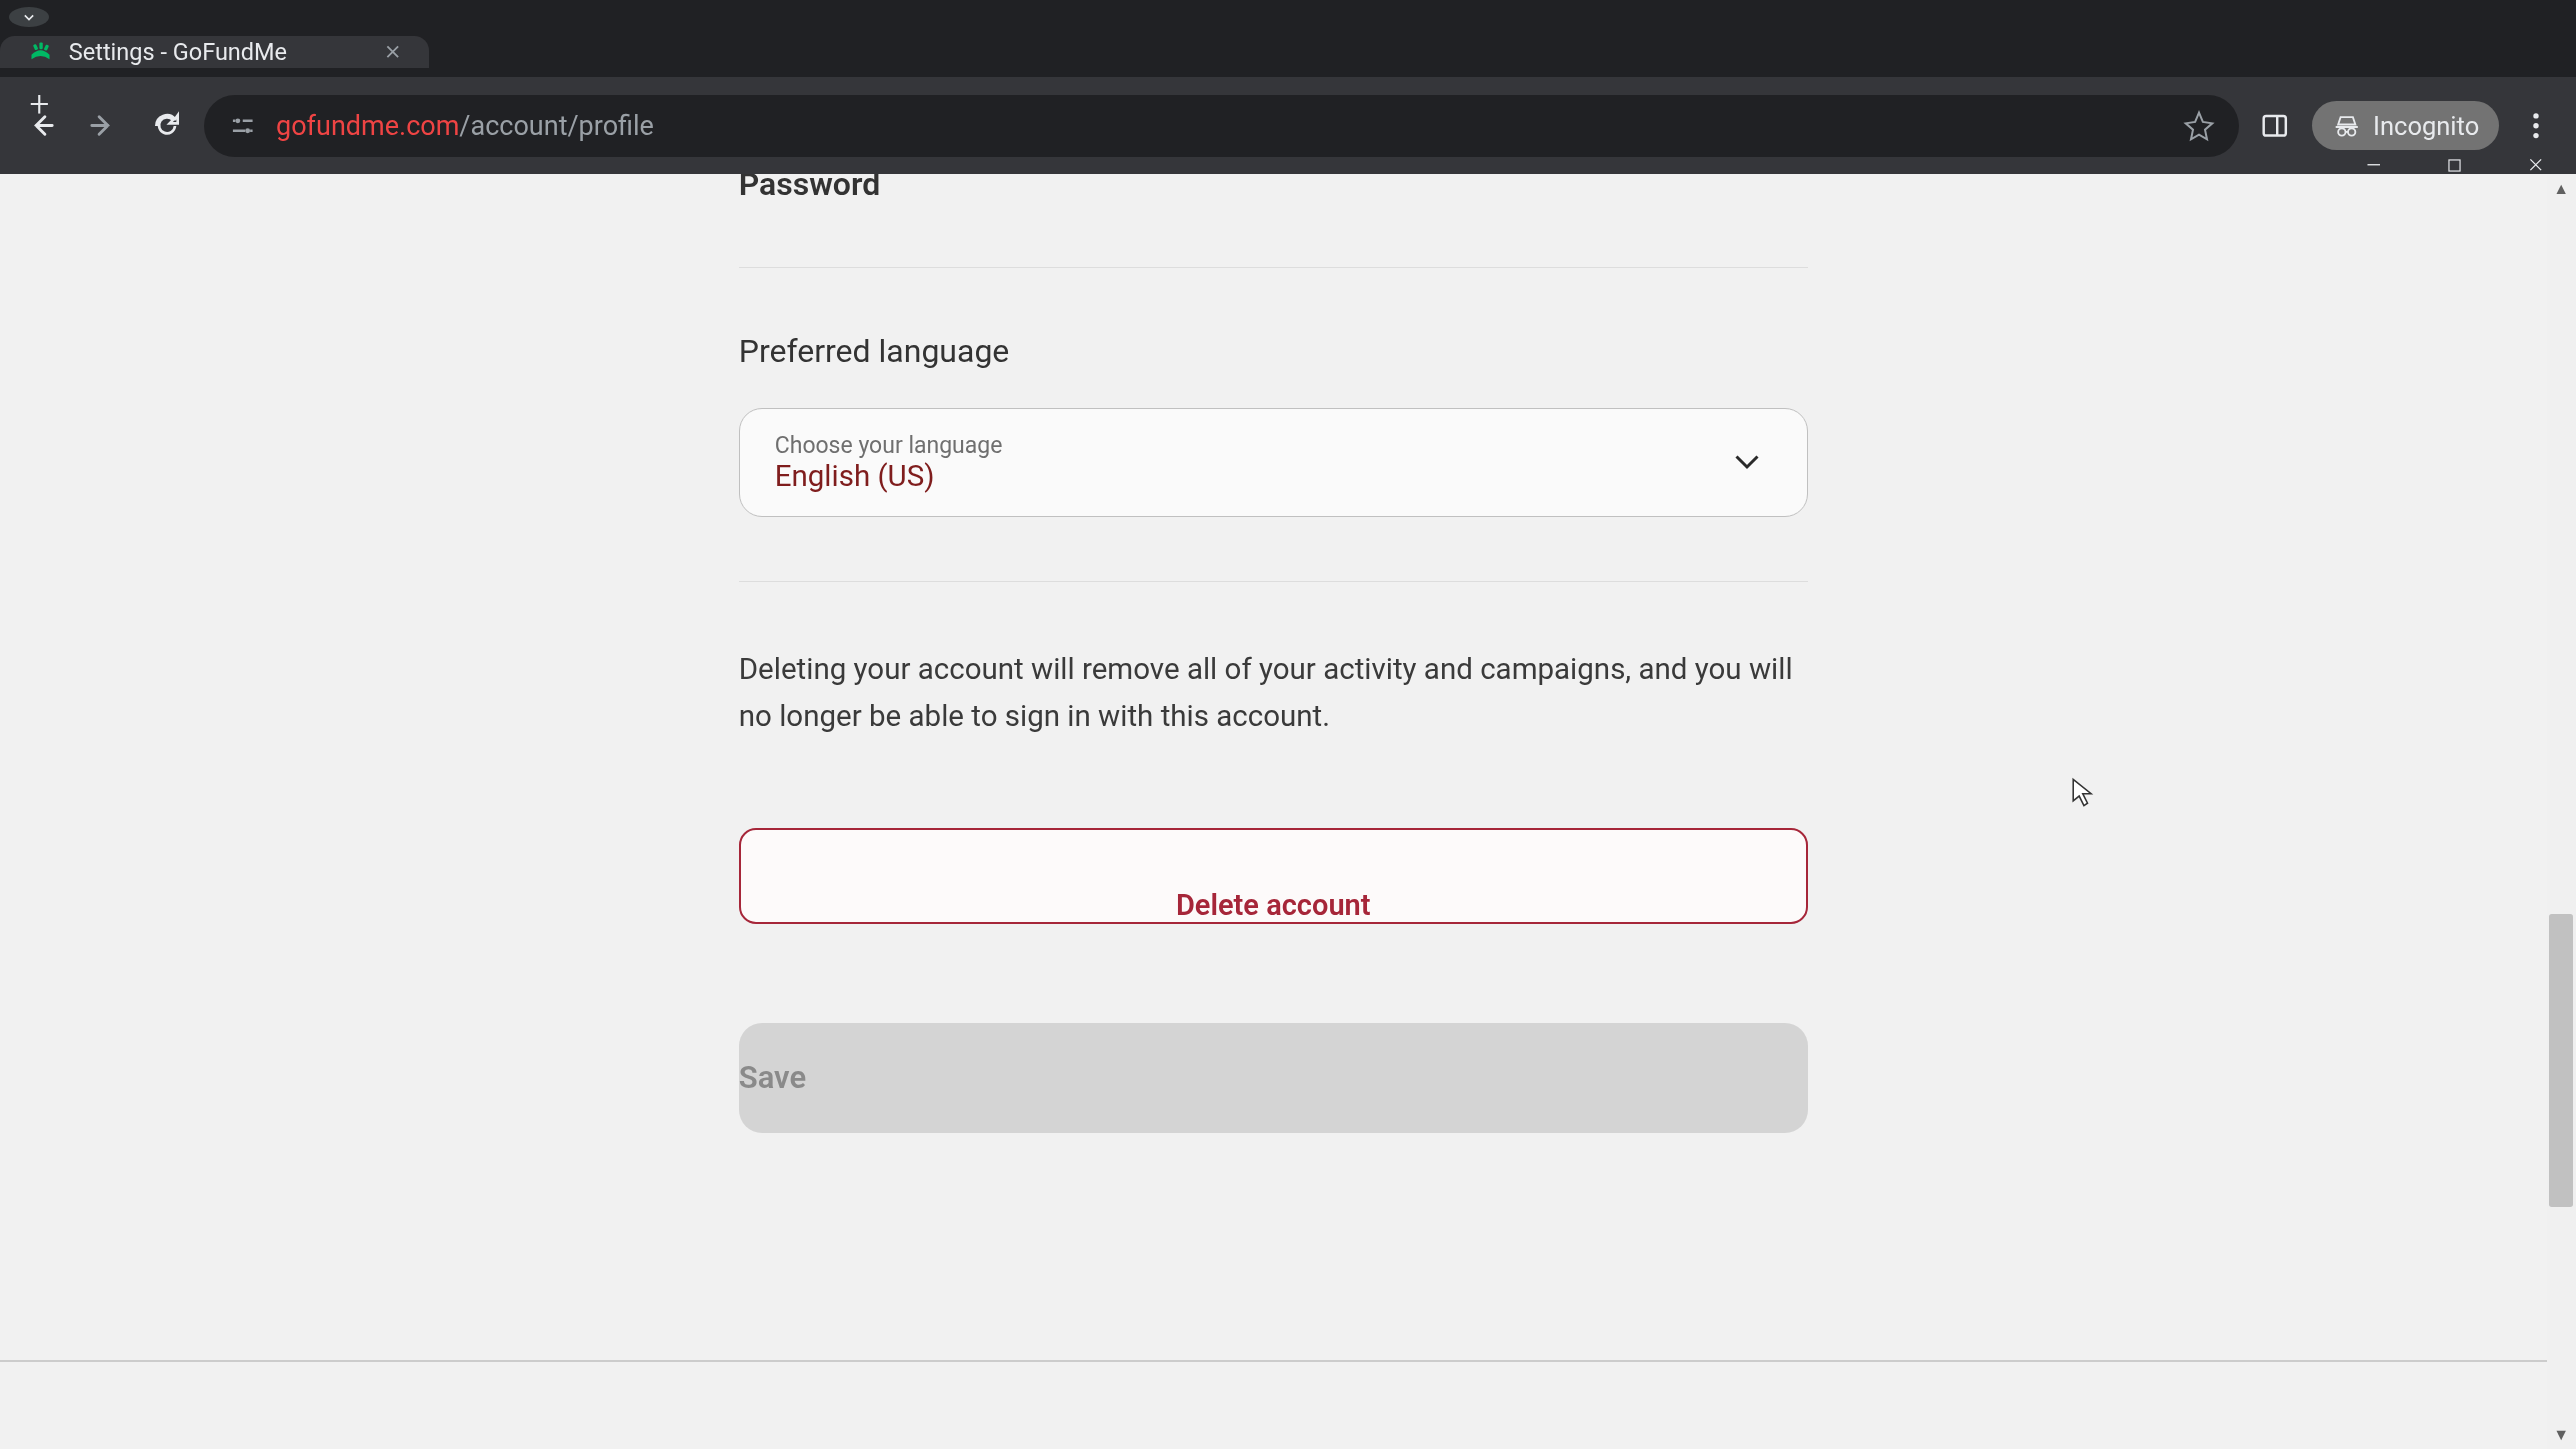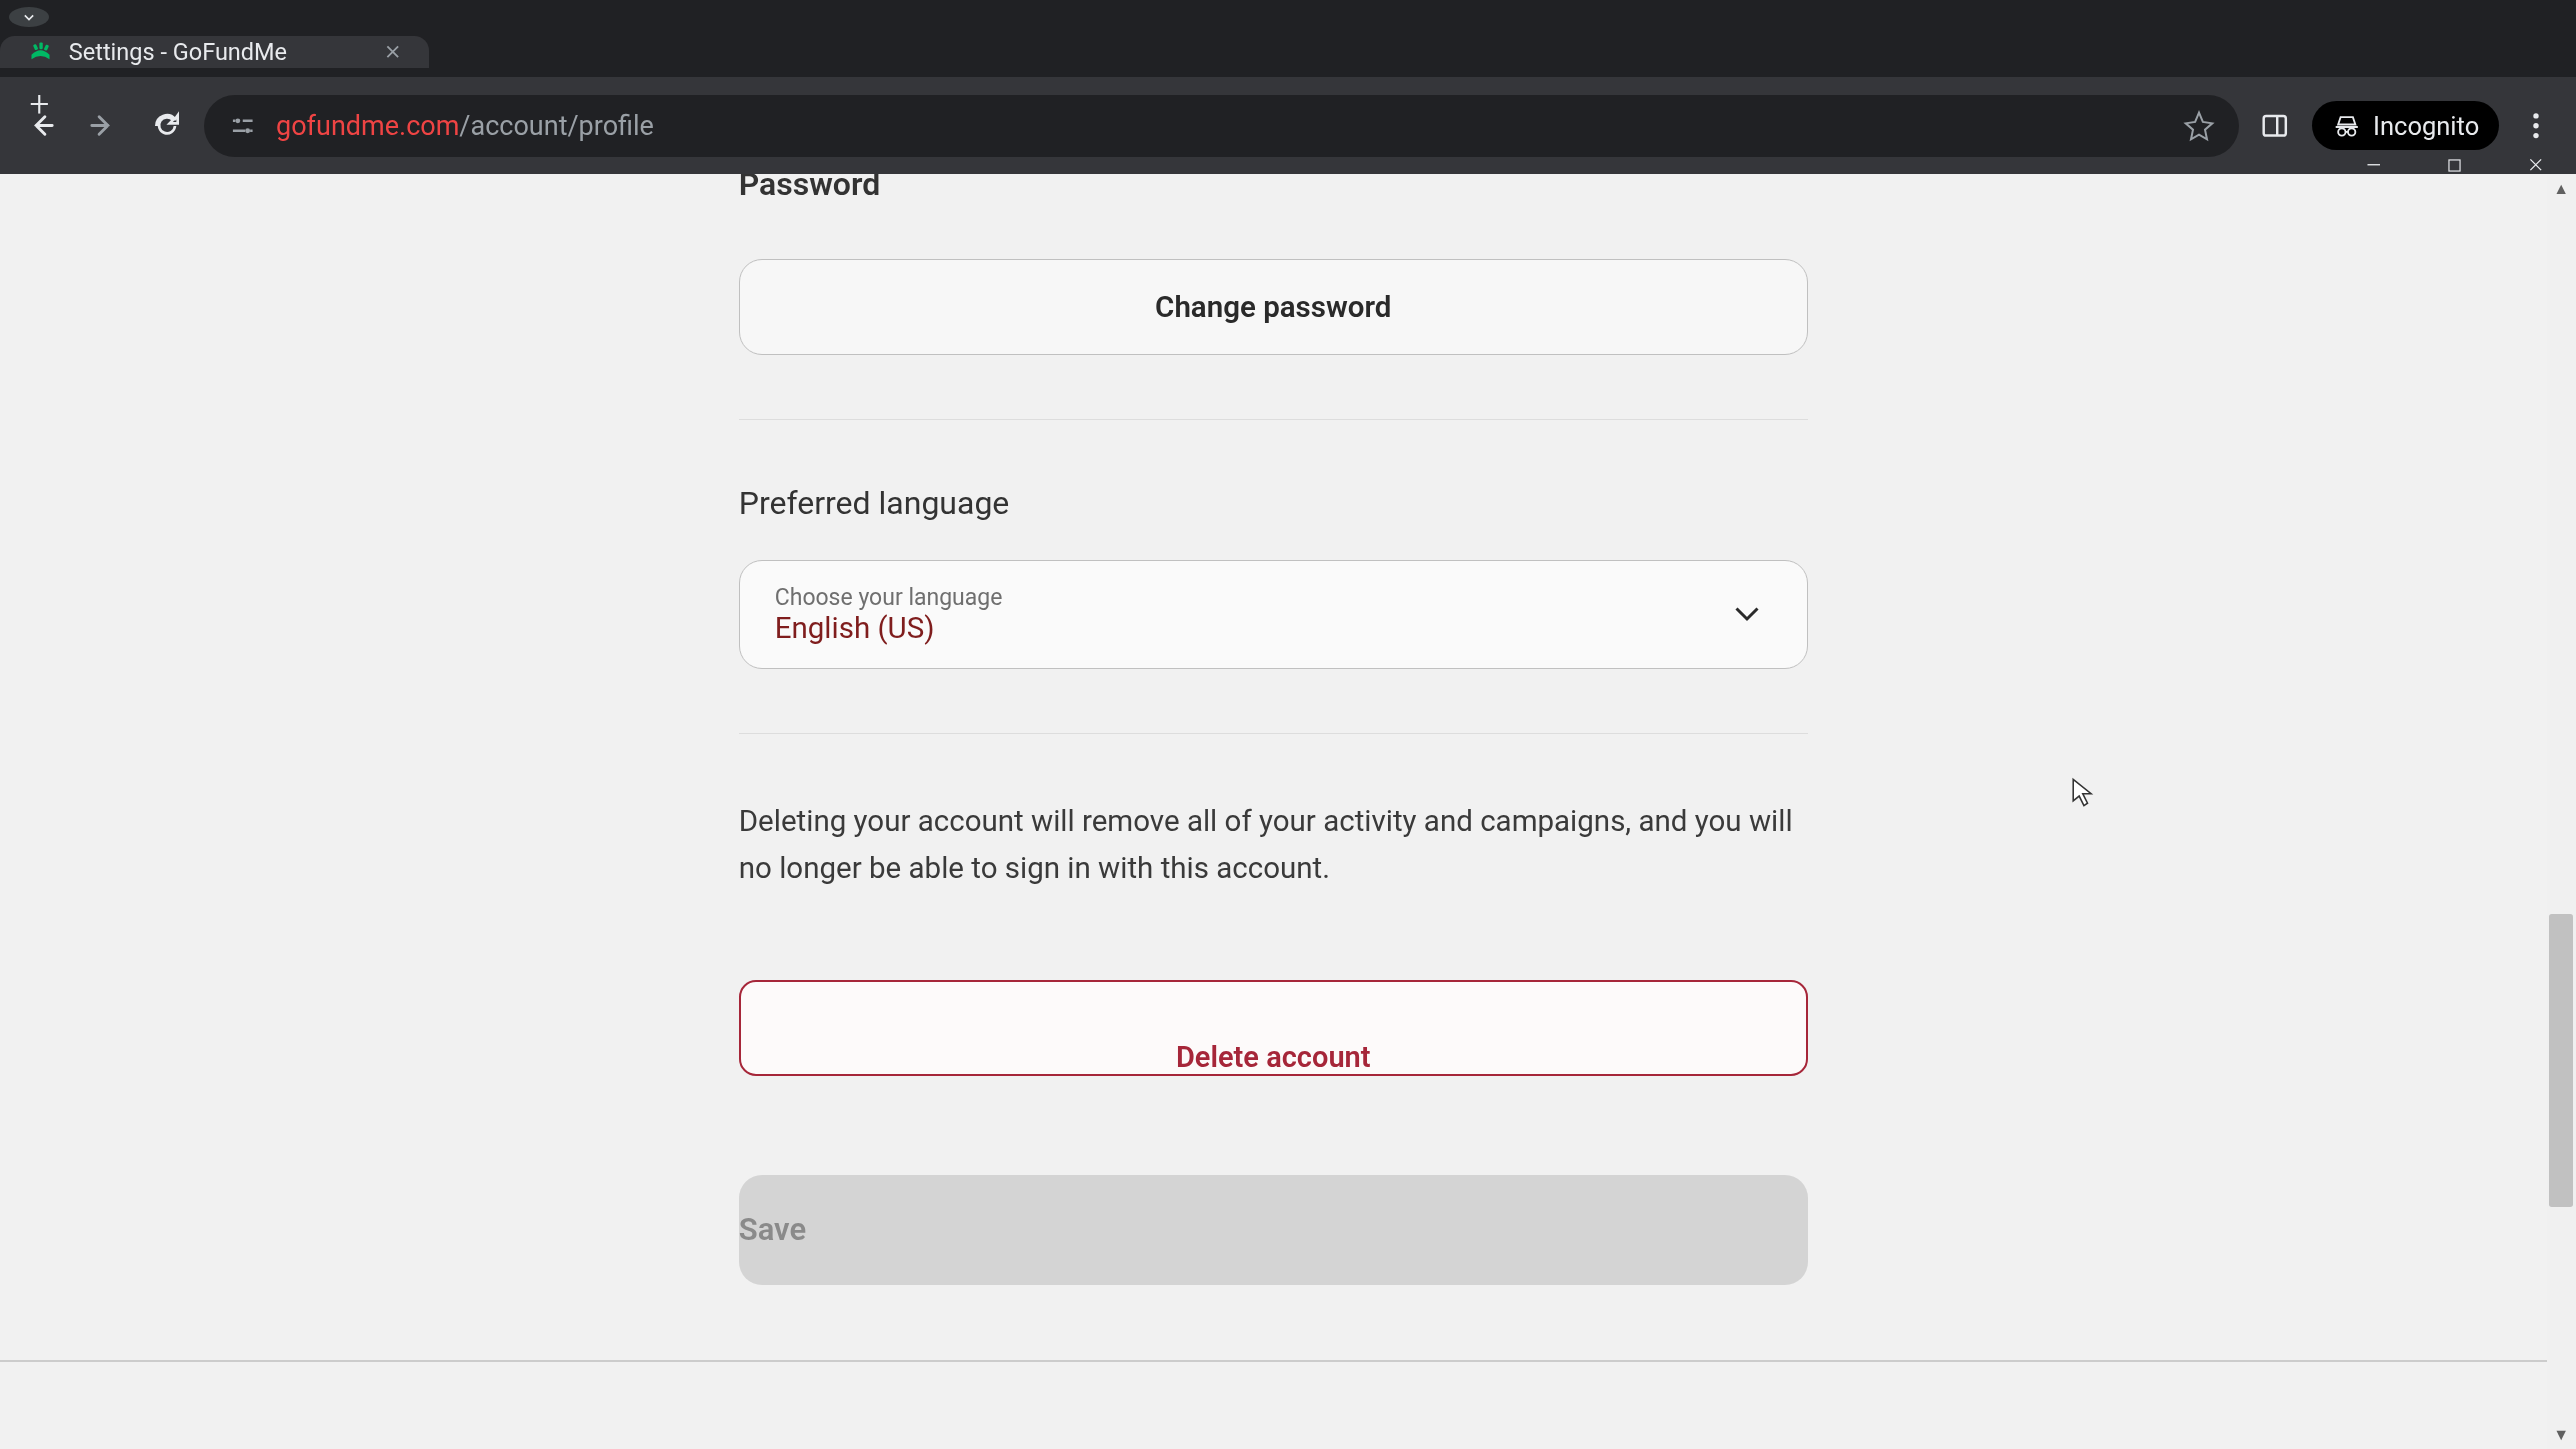--- a/index.html
+++ b/index.html
@@ -136,21 +136,21 @@
   height: 54px;
   display: flex;
   align-items: center;
   justify-content: center;
   color: #e8eaed;
 }
 .incognito-badge {
   display: flex;
   align-items: center;
   gap: 12px;
-  background: #000000;
+  background: #737373;
   padding: 9.4px 20px;
   border-radius: 29.5px;
   color: #e8eaed;
   font-size: 25.5px;
 }
 .content {
   position: absolute;
   top: 174px;
   left: 0;
   right: 29.5px;
@@ -398,23 +398,20 @@
         <circle cx="3" cy="4" r="2.2" fill="currentColor"></circle>
         <circle cx="3" cy="12" r="2.2" fill="currentColor"></circle>
         <circle cx="3" cy="20" r="2.2" fill="currentColor"></circle>
       </svg>
   </div>
 </div>
 
 <div class="content">
   <div class="settings-wrap">
     <div class="password-label">Password</div>
-    <div class="btn">
-      <span>Change password</span>
-    </div>
 
     <div class="divider"></div>
 
     <div class="lang-label">Preferred language</div>
     <div class="select-box">
       <div class="select-inner">
         <span class="select-hint">Choose your language</span>
         <span class="select-value">English (US)</span>
       </div>
       <span class="chevron-down">

